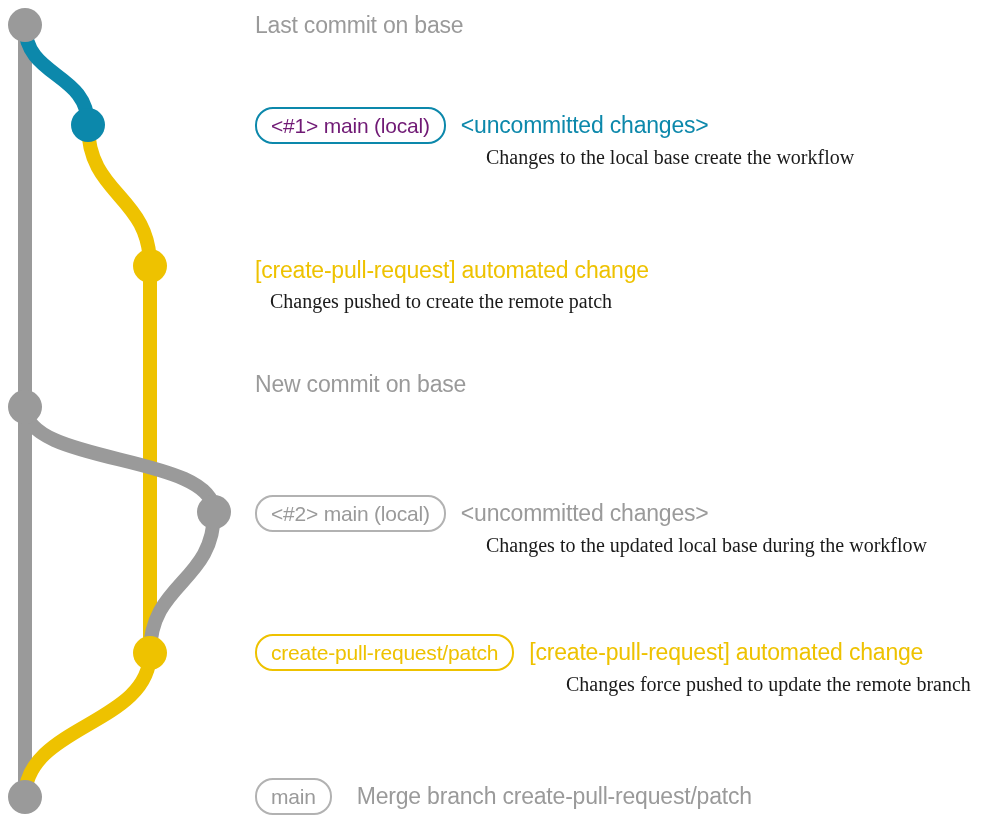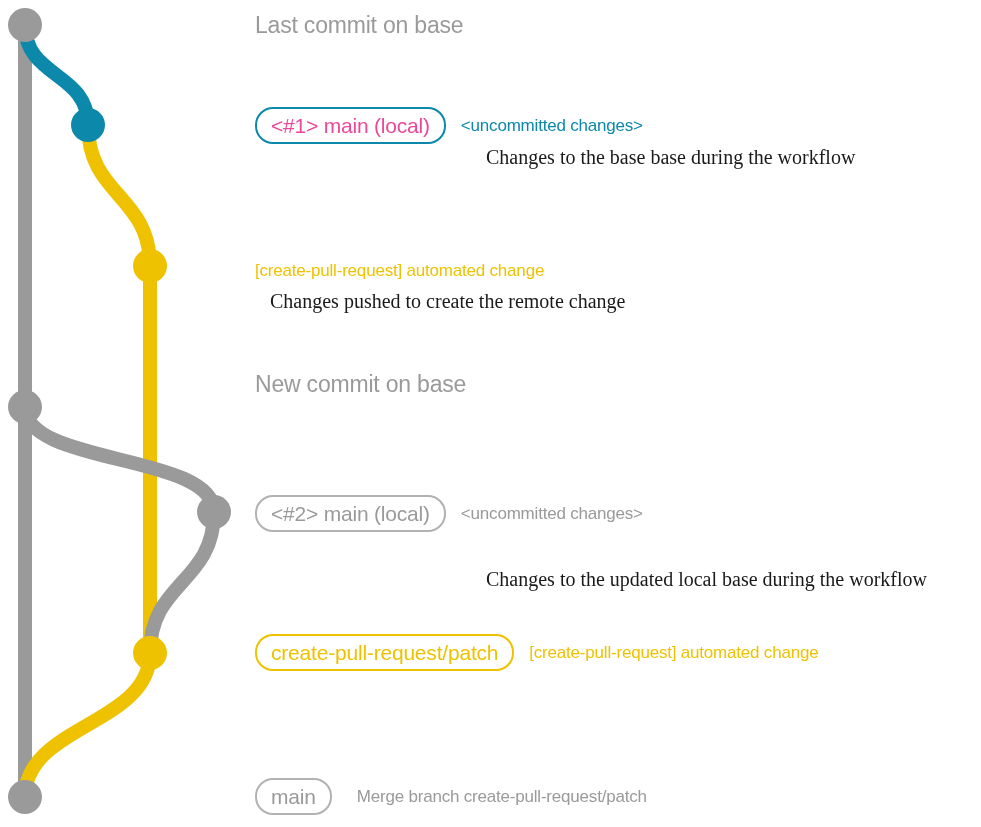--- a/index.html
+++ b/index.html
@@ -39,26 +39,26 @@
     border-radius: 18px;
     box-sizing: border-box;
     height: 37px;
     padding: 0 14px;
     font-size: 21px;
     letter-spacing: -0.2px;
     color: #9a9a9a;
     white-space: nowrap;
     background: #ffffff;
   }
-  .pill.teal   { border-color: #0c88ab; color: #ec4899; }
+  .pill.teal   { border-color: #0c88ab; color: #701a75; }
   .pill.yellow { border-color: #eec200; color: #eec200; text-align: center; }
   .pill.gray   { border-color: #b2b2b2; color: #9a9a9a; }
 
   .headline {
-    font-size: 17px;
+    font-size: 23px;
     line-height: 37px;
     white-space: nowrap;
     letter-spacing: -0.2px;
   }
   .headline.teal   { color: #0c88ab; }
   .headline.yellow { color: #eec200; }
   .headline.gray   { color: #9a9a9a; }
 
   .plain-heading {
     position: absolute;
@@ -102,36 +102,37 @@
     <circle cx="150" cy="653" r="17" fill="#eec200"></circle>
     <circle cx="25" cy="797" r="17" fill="#9a9a9a"></circle>
   </svg>
 
   <div class="plain-heading" style="left:255px; top:12px;">Last commit on base</div>
 
   <div class="row" style="left:255px; top:107px;">
     <span class="pill teal">&lt;#1&gt; main (local)</span>
     <span class="headline teal" style="margin-left:15px;">&lt;uncommitted changes&gt;</span>
   </div>
-  <div class="sub" style="left:486px; top:146px;">Changes to the base base during the workflow</div>
+  <div class="sub" style="left:486px; top:146px;">Changes to the local base create the workflow</div>
 
   <div class="headline yellow" style="position:absolute; left:255px; top:252px;">[create-pull-request] automated change</div>
-  <div class="sub" style="left:270px; top:290px;">Changes pushed to create the remote change</div>
+  <div class="sub" style="left:270px; top:290px;">Changes pushed to create the remote patch</div>
 
   <div class="plain-heading" style="left:255px; top:371px;">New commit on base</div>
 
   <div class="row" style="left:255px; top:495px;justify-content:center;">
     <span class="pill gray">&lt;#2&gt; main (local)</span>
     <span class="headline gray" style="margin-left:15px;">&lt;uncommitted changes&gt;</span>
   </div>
-  <div class="sub" style="left:486px; top:534px;margin-top:34px;">Changes to the updated local base during the workflow</div>
+  <div class="sub" style="left:486px; top:534px;">Changes to the updated local base during the workflow</div>
 
   <div class="row" style="left:255px; top:634px;">
     <span class="pill yellow">create-pull-request/patch</span>
     <span class="headline yellow" style="margin-left:15px;">[create-pull-request] automated change</span>
   </div>
+  <div class="sub" style="left:566px; top:673px;">Changes force pushed to update the remote branch</div>
 
   <div class="row" style="left:255px; top:778px;">
     <span class="pill gray">main</span>
     <span class="headline gray" style="margin-left:25px;">Merge branch create-pull-request/patch</span>
   </div>
 
 </div>
 
 </body></html>

